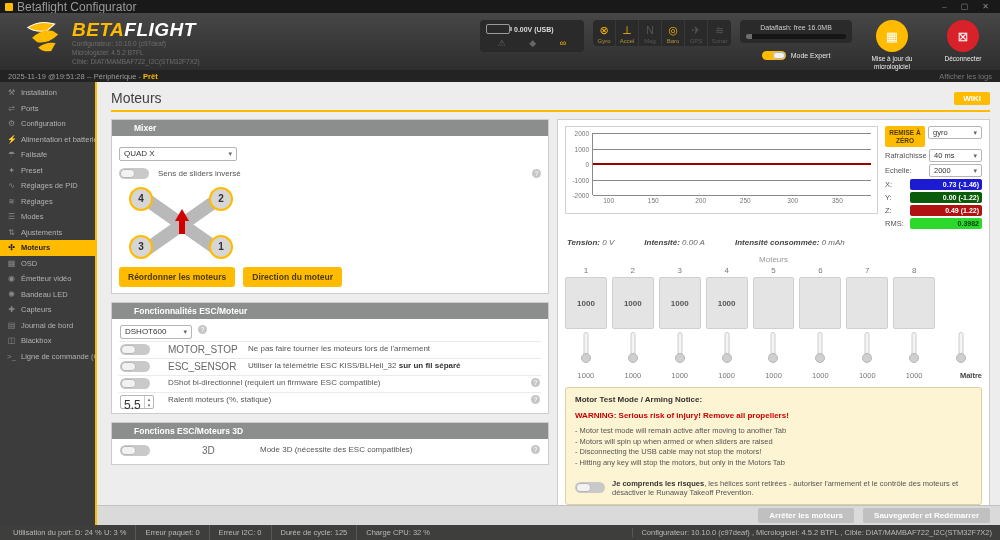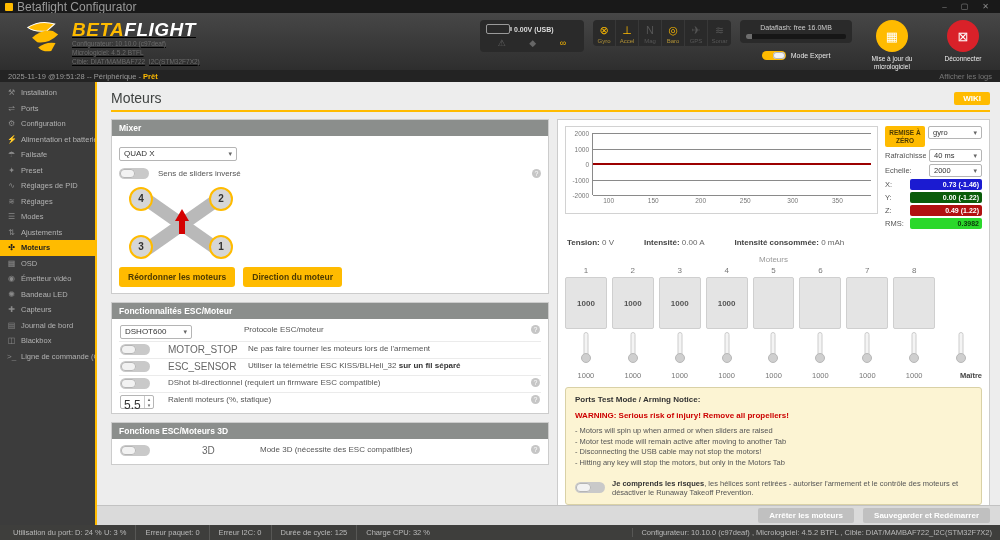--- a/index.html
+++ b/index.html
@@ -8,21 +8,21 @@
 
   
   .titlebar{height:13px;background:#191919;display:flex;align-items:center;padding:0 5px;gap:4px;}
   .app-icon{width:8px;height:8px;background:#ffbb00;border-radius:1px;flex-shrink:0;}
   .titlebar-text{font-size:12px;color:#9a9a9a;}
   .win-controls{margin-left:auto;display:flex;gap:14px;padding-right:6px;}
   .win-controls span{font-size:8px;color:#8a8a8a;cursor:pointer;line-height:13px;}
 
   
   .header{height:57px;background:linear-gradient(#474747,#2e2e2e);position:relative;display:flex;}
-  .logo{display:flex;margin-left:26px;margin-top:5px;gap:6px;text-decoration:underline;}
+  .logo{display:flex;margin-left:26px;margin-top:5px;gap:6px;}
   .logo-txt{margin-top:2px;}
   .bf{font-style:italic;font-weight:bold;font-size:19px;letter-spacing:.5px;line-height:19px;}
   .bf .beta{color:#ffbb00;} .bf .flight{color:#fff;}
   .ver{font-size:6.5px;color:#6d6d6d;line-height:8px;margin-top:1px;}
   .hdr-widgets{position:absolute;right:6px;top:7px;display:flex;gap:9px;align-items:flex-start;}
   .batt-box{background:#2a2a2a;border-radius:4px;padding:4px 6px;width:104px;}
   .batt-row{display:flex;align-items:center;gap:4px;}
   .batt-shape{width:24px;height:10px;border:1px solid #9a9a9a;border-radius:2px;position:relative;background:#2a2a2a;}
   .batt-shape::after{content:"";position:absolute;right:-3px;top:2px;width:2px;height:4px;background:#9a9a9a;}
   .batt-v{font-size:7px;color:#ddd;font-weight:bold;}
@@ -68,21 +68,21 @@
 
   .page-head{display:flex;align-items:center;border-bottom:2px solid #ffbb00;padding-bottom:4px;}
   .page-title{font-size:14px;color:#3f4241;}
   .wiki{margin-left:auto;background:#ffbb00;color:#fff;font-weight:bold;font-size:8px;padding:2px 9px;border-radius:2px;cursor:pointer;}
 
   .cols{display:flex;gap:8px;margin-top:7px;}
   .col-l{width:438px;flex-shrink:0;}
   .col-r{flex:1;min-width:0;}
 
   .panel{background:#fff;border:1px solid #ccc;margin-bottom:8px;}
-  .panel-h{background:#8b8e8c;color:#fff;font-weight:bold;font-size:8.5px;padding:3px 7px;}
+  .panel-h{background:#8b8e8c;color:#fff;font-weight:bold;font-size:8.5px;padding:3px 22px;}
   .panel-b{padding:6px 7px;}
 
   .select{display:inline-flex;align-items:center;justify-content:space-between;border:1px solid #b5b5b5;border-radius:2px;background:#fff;font-size:8px;color:#333;padding:0 4px;height:14px;cursor:pointer;}
   .select .chev{color:#666;font-size:7px;margin-left:4px;}
 
   .tg{width:30px;height:11px;border-radius:6px;background:#c9c9c9;position:relative;flex-shrink:0;cursor:pointer;}
   .tg i{position:absolute;left:1px;top:1px;width:15px;height:9px;border-radius:5px;background:#f2f2f2;box-shadow:inset 0 0 0 1px #b5b5b5;}
   .tg.on{background:#ffbb00;}
   .tg.on i{left:auto;right:1px;}
   .tg.sm{width:24px;height:9px;}
@@ -129,21 +129,21 @@
   .controls{width:97px;flex-shrink:0;font-size:7.5px;color:#555;}
   .crow{display:flex;align-items:center;gap:3px;margin-bottom:2px;}
   .reset{background:#ffbb00;color:#4d3a00;font-weight:bold;font-size:6.5px;line-height:7.5px;text-align:center;padding:3px 2px;border-radius:2px;width:40px;cursor:pointer;}
   .sel-sm{flex:1;height:13px;font-size:7.5px;min-width:0;}
   .clip{width:41px;overflow:hidden;white-space:nowrap;flex-shrink:0;}
   .axlbl{width:22px;flex-shrink:0;}
   .badge{flex:1;height:11px;border-radius:2px;color:#fff;font-size:7px;display:flex;align-items:center;justify-content:flex-end;padding-right:3px;font-weight:bold;}
   .bx{background:#1b1bd1;} .by{background:#0a5c0a;} .bz{background:#b11111;}
   .brms{background:#2bd82b;color:#0b3a0b;}
 
-  .power{display:flex;gap:30px;font-size:8px;color:#666;padding:7px 2px 6px;}
+  .power{display:flex;gap:30px;font-size:8px;color:#666;padding:7px 2px 6px;font-style:italic;}
   .power b{color:#444;}
 
   
   .m-title{text-align:center;font-size:8px;color:#999;margin-top:2px;}
   .m-grid{display:grid;grid-template-columns:repeat(9,1fr);gap:5px;margin-top:2px;}
   .mnum{text-align:center;font-size:8px;color:#777;}
   .mbar{height:52px;background:#e4e4e4;border:1px solid #cfcfcf;border-radius:2px;display:flex;align-items:center;justify-content:center;font-size:8px;font-weight:bold;color:#555;}
   .mbar.empty{color:transparent;}
   .slider{position:relative;height:38px;cursor:pointer;}
   .slider .track{position:absolute;left:50%;transform:translateX(-50%);top:1px;bottom:10px;width:5px;background:#f4f4f4;border:1px solid #ccc;border-radius:3px;}
@@ -392,21 +392,20 @@
           </div>
 
           <div class="panel">
             <div class="panel-h">Fonctionnalités ESC/Moteur</div>
             <div class="panel-b" style="padding-top:4px;padding-bottom:2px;">
               <div class="frow">
                 <span class="select" style="width:72px">
                   <span>DSHOT600</span>
                     <span class="chev">▾</span>
                 </span>
-                <span class="fdesc" style="margin-left:46px">Protocole ESC/moteur</span>
                 <span class="help">?</span>
               </div>
               <div class="frow">
                 <span class="tg">
                     <i></i>
                   </span>
                 <span class="fname" style="margin-left:12px">MOTOR_STOP</span>
                 <span class="fdesc">Ne pas faire tourner les moteurs lors de l'armement</span>
               </div>
               <div class="frow">
@@ -594,24 +593,24 @@
                 <div class="mval">1000</div>
                 <div class="mval">1000</div>
                 <div class="mval">1000</div>
                 <div class="mval">1000</div>
                 <div class="mval">1000</div>
                 <div class="mval">1000</div>
                 <div class="mval master">Maître</div>
               </div>
 
               <div class="notice">
-                <div class="n-title">Ports Test Mode / Arming Notice:</div>
+                <div class="n-title">Motor Test Mode / Arming Notice:</div>
                 <div class="n-warn">WARNING: Serious risk of injury! Remove all propellers!</div>
+                <div class="n-line">- Motor test mode will remain active after moving to another Tab</div>
                 <div class="n-line">- Motors will spin up when armed or when sliders are raised</div>
-                <div class="n-line">- Motor test mode will remain active after moving to another Tab</div>
                 <div class="n-line">- Disconnecting the USB cable may not stop the motors!</div>
                 <div class="n-line">- Hitting any key will stop the motors, but only in the Motors Tab</div>
                 <div class="n-ack">
                   <span class="tg">
                       <i></i>
                     </span>
                   <span class="txt"><b>Je comprends les risques</b><span>, les hélices sont retirées - autoriser l'armement et le contrôle des moteurs et désactiver le Runaway Takeoff Prevention.</span></span>
                 </div>
               </div>
             </div>

